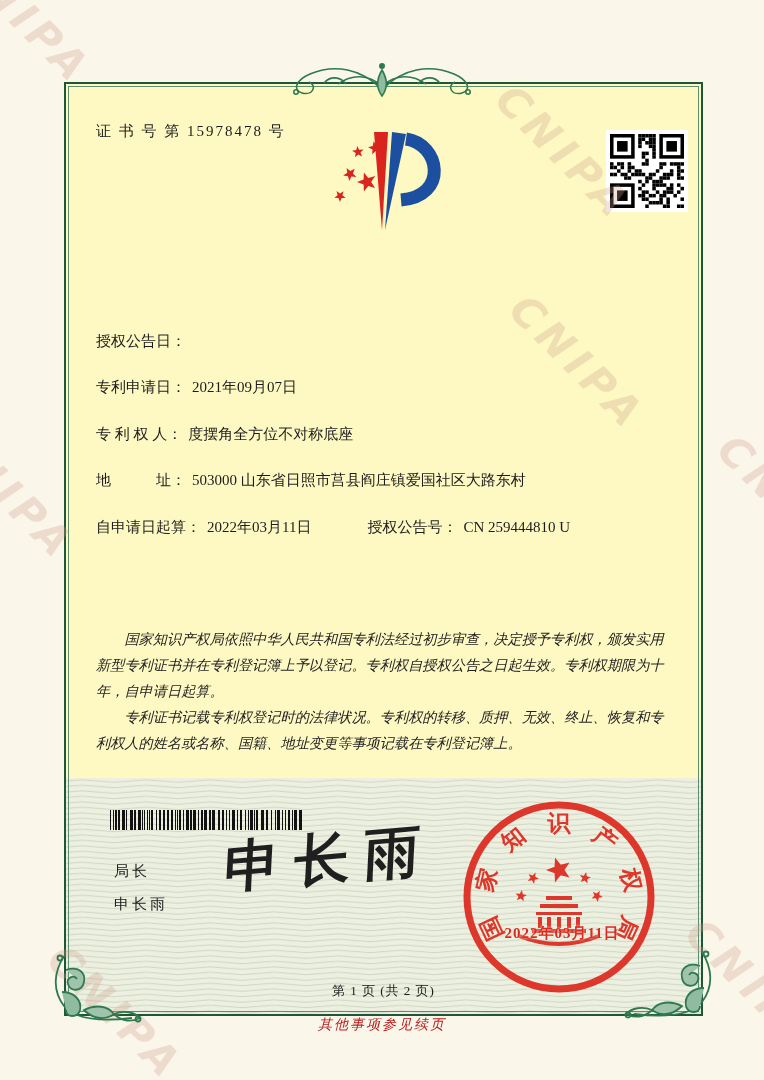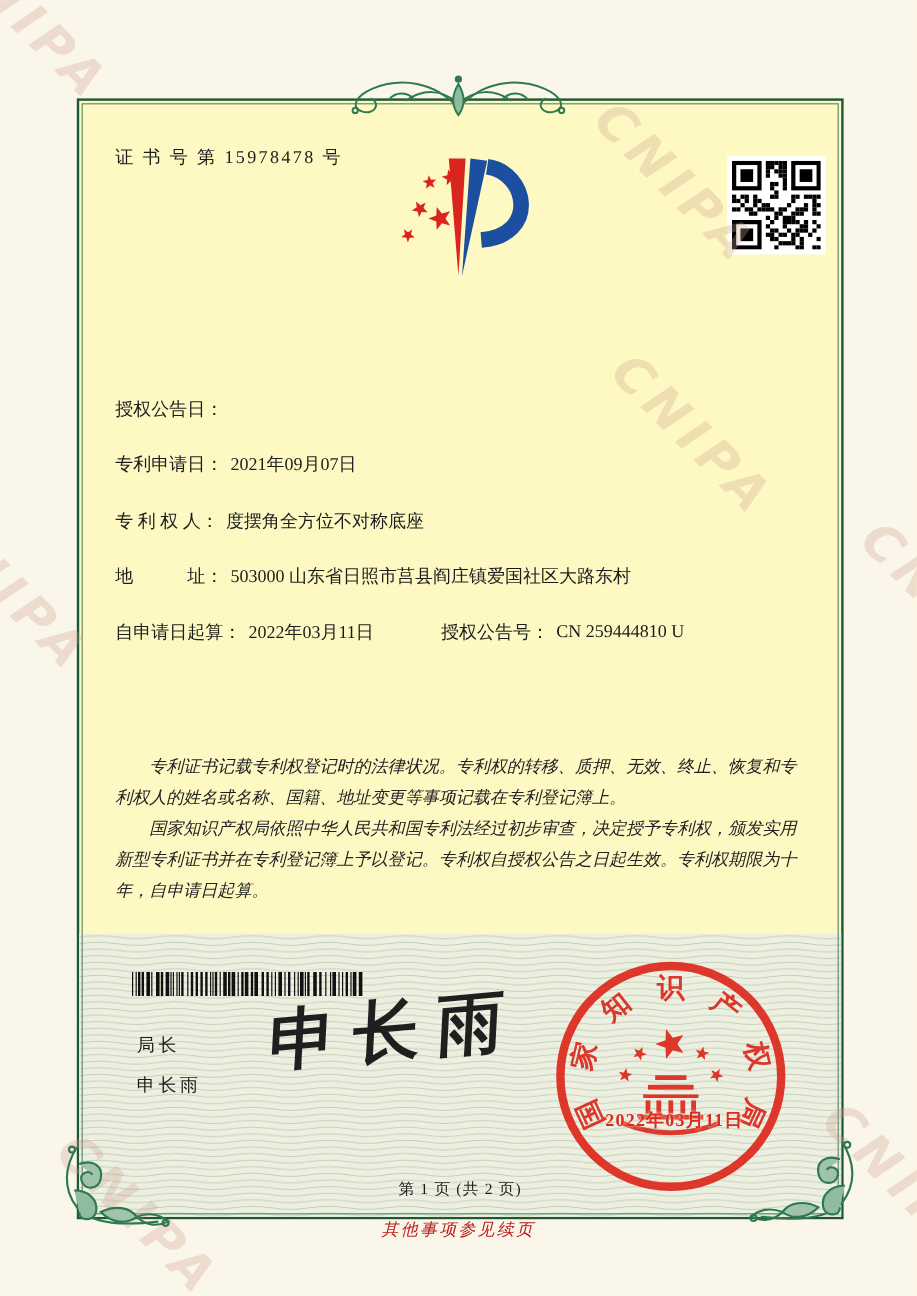--- a/index.html
+++ b/index.html
@@ -268,22 +268,22 @@
       </div>
     <div class="frow">
       <span class="flabel">自申请日起算：</span>
         <span class="fvalue">2022年03月11日</span>
       <span class="flabel grant-extra">授权公告号：</span>
         <span class="fvalue">CN 259444810 U</span>
     </div>
   </div>
 
   <div class="paras">
+    <p>国家知识产权局依照中华人民共和国专利法经过初步审查，决定授予专利权，颁发实用新型专利证书并在专利登记簿上予以登记。专利权自授权公告之日起生效。专利权期限为十年，自申请日起算。</p>
     <p>专利证书记载专利权登记时的法律状况。专利权的转移、质押、无效、终止、恢复和专利权人的姓名或名称、国籍、地址变更等事项记载在专利登记簿上。</p>
-    <p>国家知识产权局依照中华人民共和国专利法经过初步审查，决定授予专利权，颁发实用新型专利证书并在专利登记簿上予以登记。专利权自授权公告之日起生效。专利权期限为十年，自申请日起算。</p>
   </div>
 
   <div class="barcode" id="barcode">
       <i style="width: 1px; background: rgb(17, 17, 17);"></i>
       <i style="width: 2px;"></i>
       <i style="width: 1px; background: rgb(17, 17, 17);"></i>
       <i style="width: 1px;"></i>
       <i style="width: 2px; background: rgb(17, 17, 17);"></i>
       <i style="width: 1px;"></i>
       <i style="width: 2px; background: rgb(17, 17, 17);"></i>

